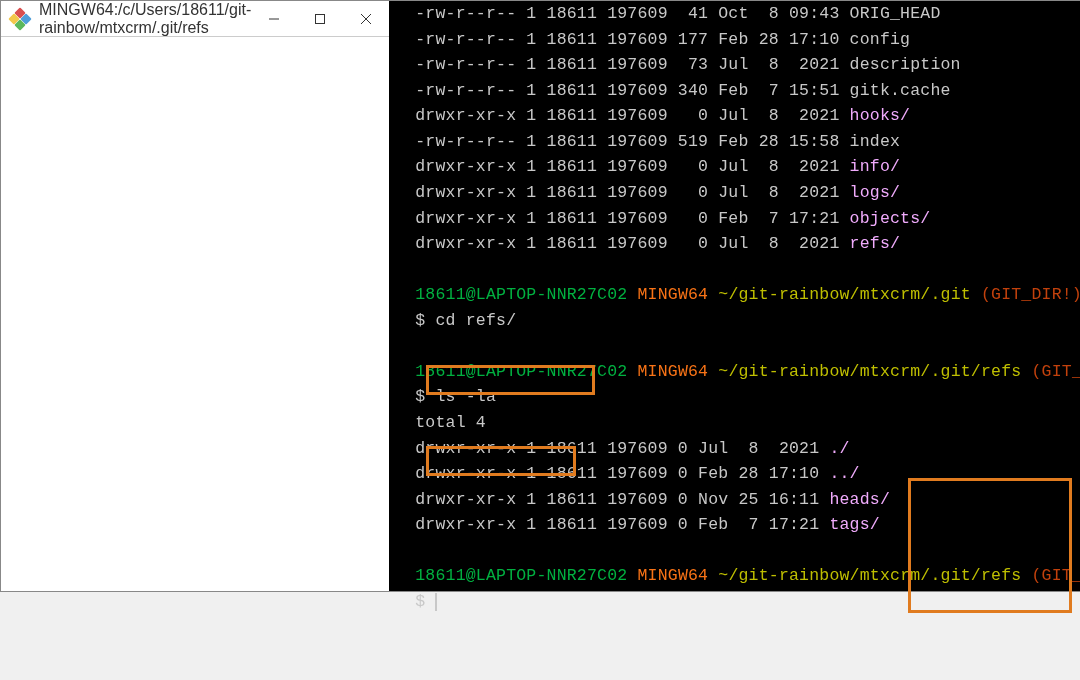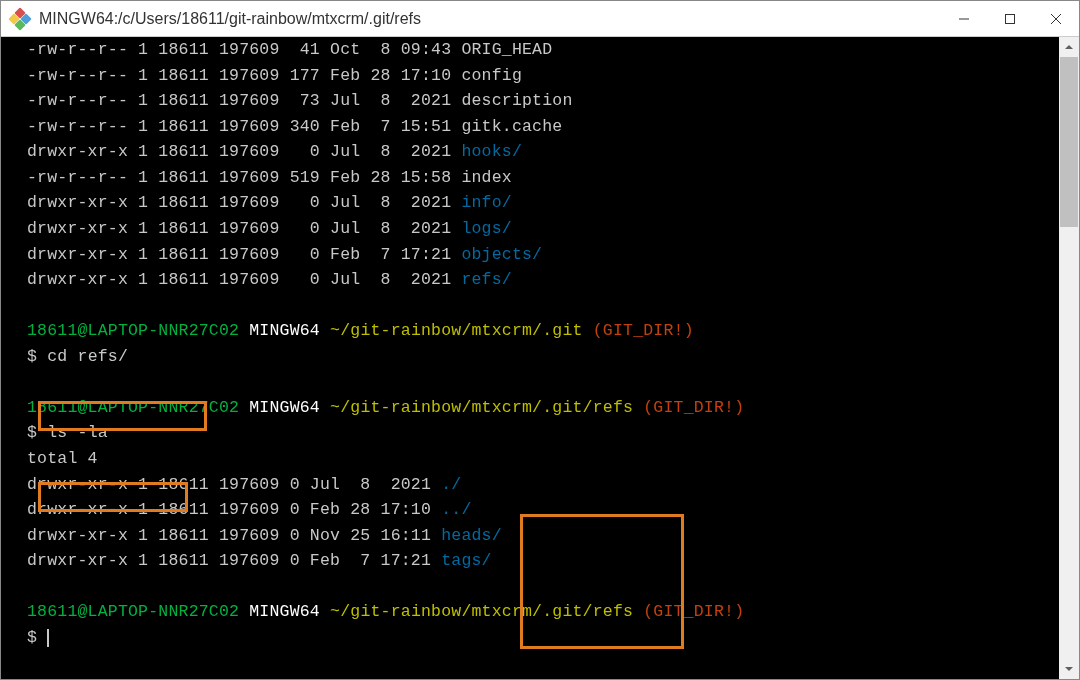--- a/index.html
+++ b/index.html
@@ -1,37 +1,37 @@
 <!DOCTYPE html>
 <html><head>
 <meta charset="utf-8">
 <style>
   * { margin: 0; padding: 0; box-sizing: border-box; }
   body { font-family: Consolas, "Courier New", monospace; font-size: 16px; background: #f0f0f0; width:1080px; height:680px; overflow:hidden; }
 
-  .window { width:1080px; height:680px; border:1px solid #888; background:#fff; display:flex; flex-direction:column; }
+  .window { width:1080px; height:592px; border:1px solid #888; background:#fff; display:flex; flex-direction:row; }
   .titlebar { height:36px; background:#fff; display:flex; align-items:center; padding-left:10px; border-bottom:1px solid #ccc; font-family: "Segoe UI", sans-serif; font-size:16px; color:#333;}
   .tb-icon { width:18px; height:18px; margin-right:10px; position:relative; }
   .tb-icon .d { position:absolute; width:8px; height:8px; transform:rotate(45deg); border-radius:1px;}
   .tb-title { flex:1; }
   .tb-buttons { display:flex; }
   .tb-btn { width:46px; height:36px; display:flex; align-items:center; justify-content:center; color:#333; font-family:"Segoe UI", sans-serif; }
   .tb-btn svg { width:12px; height:12px; stroke:#333; stroke-width:1; fill:none; }
 
   .client { flex:1; display:flex; background:#000; color:#ccc;padding-left:24px; }
   .terminal { flex:1; padding:0 2px 2px 2px; line-height:1.55; white-space:pre; overflow:hidden; font-size:16.5px; letter-spacing:0.2px;}
   .scrollbar { width:20px; background:#f0f0f0; display:flex; flex-direction:column; }
   .sb-btn { height:20px; display:flex; align-items:center; justify-content:center; }
   .sb-btn svg { width:10px; height:10px; fill:#606060; }
   .sb-track { flex:1; position:relative; }
   .sb-thumb { position:absolute; left:1px; right:1px; top:0; height:170px; background:#c0c0c0; }
 
-  .dir { color:#0369a1; }
+  .dir { color:#f0abfc; }
   .user { color:#00b140;margin-top:8px; }
-  .host { color:#ffffff; }
+  .host { color:#f97316; }
   .path { color:#bfbf00;text-align:right; }
   .git { color:#c2410c; }
   .txt { color:#c8c8c8; }
 
   .hl { position:absolute; border:3px solid #e07b1f; background:transparent; pointer-events:none; }
   .term-wrap { position:relative; flex:1; }
 
   .cursor { display:inline-block; width:2px; height:18px; background:#c8c8c8; vertical-align:middle; }
 </style>
 </head>

